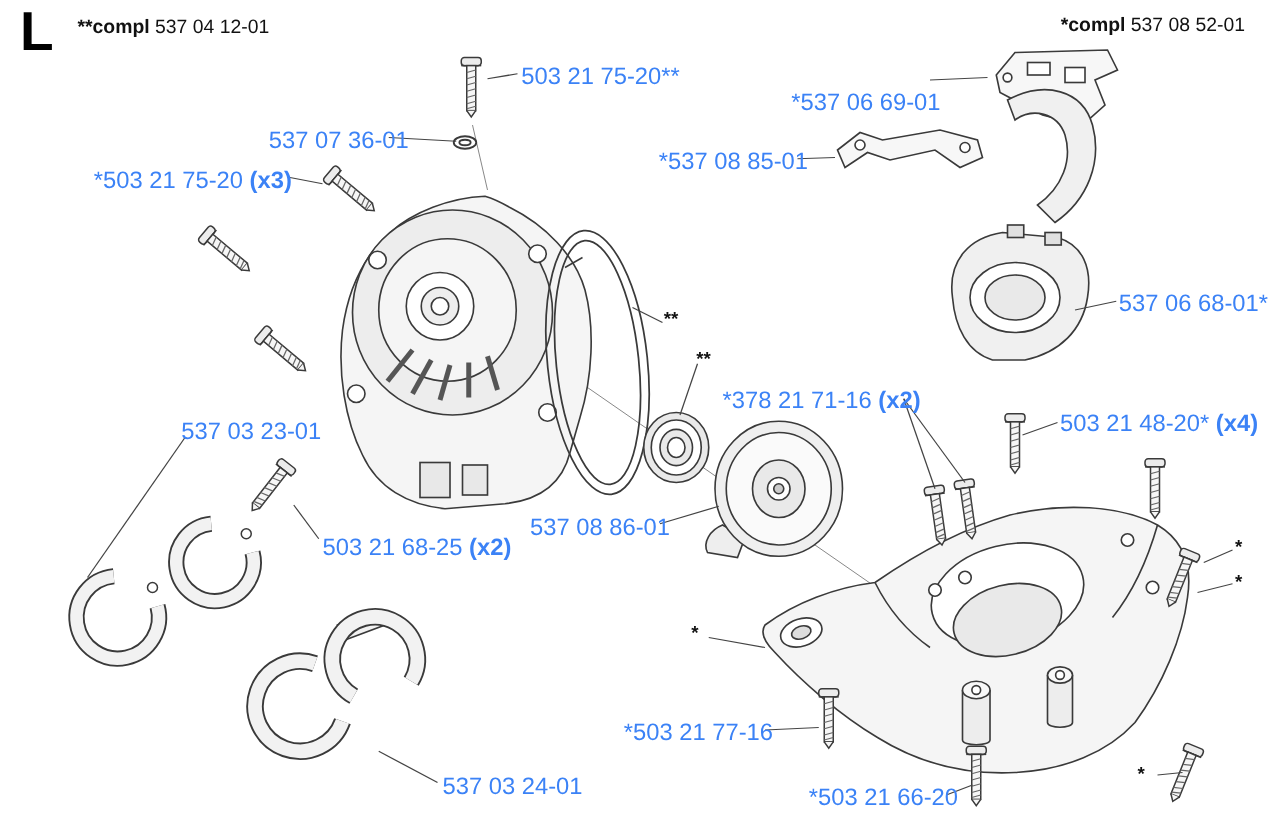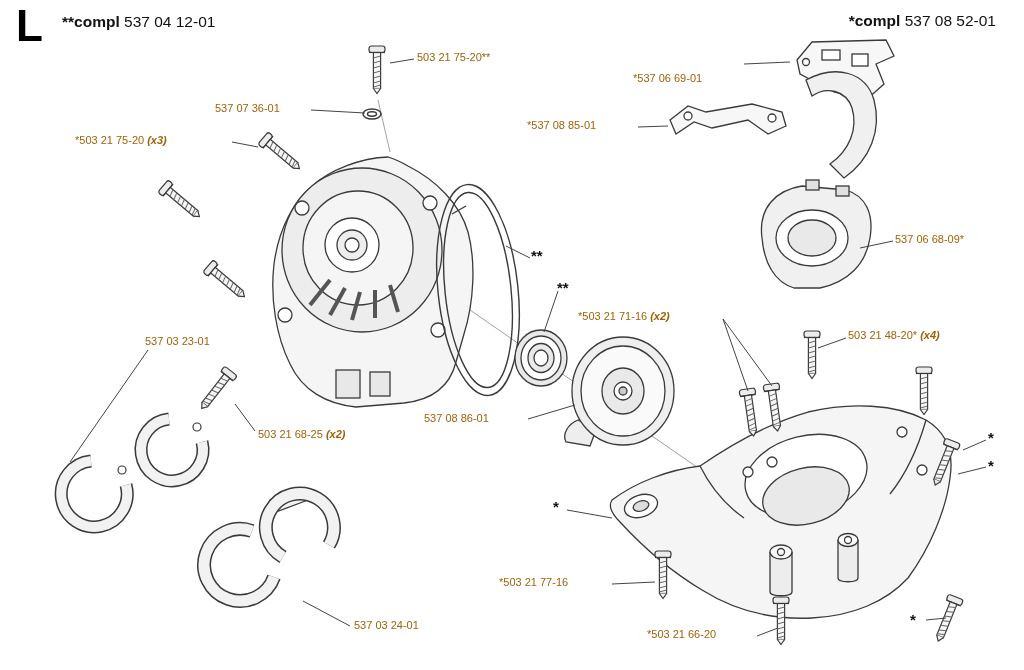--- a/index.html
+++ b/index.html
@@ -5,22 +5,22 @@
   * { margin:0; padding:0; box-sizing:border-box; }
   html,body { background:#ffffff; }
   body { font-family:"Liberation Sans", sans-serif; }
   .page { position:relative; width:1024px; height:670px; background:#ffffff; overflow:hidden; }
   svg.diagram { position:absolute; left:0; top:0; }
   .section-letter { position:absolute; left:16px; top:4px; font-size:44px; font-weight:bold; color:#000; line-height:1; }
   .compl { position:absolute; font-size:15.5px; color:#111; white-space:nowrap; }
   .compl .b { font-weight:bold; }
   .compl-left { left:62px; top:13px;text-align:right; }
   .compl-right { right:28px; top:12px; }
-  .lbl { position:absolute; font-size:11px; color:#a16207; white-space:nowrap; }
-  .lbl .b { font-weight:bold;font-style:italic; }
+  .lbl { position:absolute; font-size:19px; color:#3b82f6; white-space:nowrap; }
+  .lbl .b { font-weight:bold; }
   .marker { position:absolute; font-size:15px; font-weight:bold; color:#111; white-space:nowrap; }
 </style>
 </head>
 <body>
 
 <div class="page">
 
   <svg class="diagram" width="1024" height="670" viewBox="0 0 1024 670">
     <defs>
       <g id="screwG" stroke="#3a3a3a" stroke-width="1.2">
@@ -204,24 +204,24 @@
 
   <div class="section-letter">L</div>
   <div class="compl compl-left"><span class="b">**compl</span><span> 537 04 12-01</span></div>
   <div class="compl compl-right"><span class="b">*compl</span><span> 537 08 52-01</span></div>
 
   <div class="lbl" style="left:417px;top:51px"><span class="b"></span><span>503 21 75-20**</span><span class="b"></span></div>
   <div class="lbl" style="left:215px;top:102px"><span class="b"></span><span>537 07 36-01</span><span class="b"></span></div>
   <div class="lbl" style="left:75px;top:134px"><span class="b"></span><span>*503 21 75-20 </span><span class="b">(x3)</span></div>
   <div class="lbl" style="left:633px;top:72px"><span class="b"></span><span>*537 06 69-01</span><span class="b"></span></div>
   <div class="lbl" style="left:527px;top:119px"><span class="b"></span><span>*537 08 85-01</span><span class="b"></span></div>
-  <div class="lbl" style="left:895px;top:233px"><span class="b"></span><span>537 06 68-09*</span><span class="b"></span></div>
+  <div class="lbl" style="left:895px;top:233px"><span class="b"></span><span>537 06 68-01*</span><span class="b"></span></div>
   <div class="lbl" style="left:145px;top:335px"><span class="b"></span><span>537 03 23-01</span><span class="b"></span></div>
   <div class="lbl" style="left:258px;top:428px"><span class="b"></span><span>503 21 68-25 </span><span class="b">(x2)</span></div>
-  <div class="lbl" style="left:578px;top:310px"><span class="b"></span><span>*503 21 71-16 </span><span class="b">(x2)</span></div>
+  <div class="lbl" style="left:578px;top:310px"><span class="b"></span><span>*378 21 71-16 </span><span class="b">(x2)</span></div>
   <div class="lbl" style="left:848px;top:329px"><span class="b"></span><span>503 21 48-20* </span><span class="b">(x4)</span></div>
   <div class="lbl" style="left:424px;top:412px"><span class="b"></span><span>537 08 86-01</span><span class="b"></span></div>
   <div class="lbl" style="left:499px;top:576px"><span class="b"></span><span>*503 21 77-16</span><span class="b"></span></div>
   <div class="lbl" style="left:647px;top:628px"><span class="b"></span><span>*503 21 66-20</span><span class="b"></span></div>
   <div class="lbl" style="left:354px;top:619px"><span class="b"></span><span>537 03 24-01</span><span class="b"></span></div>
 
   <div class="marker" style="left:531px;top:247px">**</div>
   <div class="marker" style="left:557px;top:279px">**</div>
   <div class="marker" style="left:988px;top:429px">*</div>
   <div class="marker" style="left:988px;top:457px">*</div>

